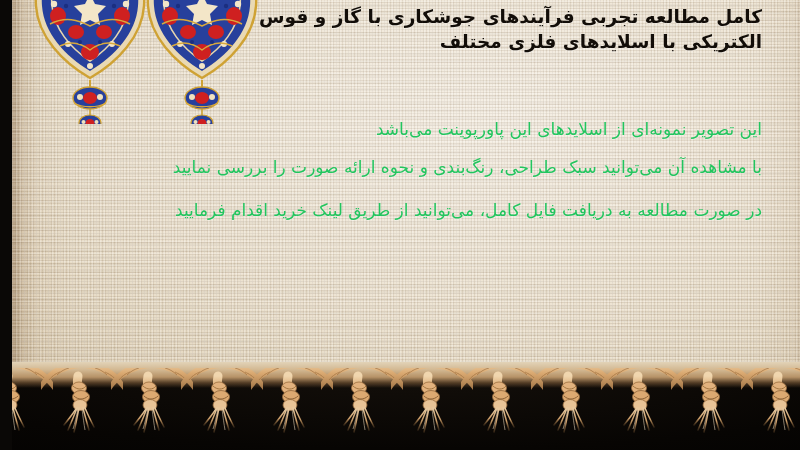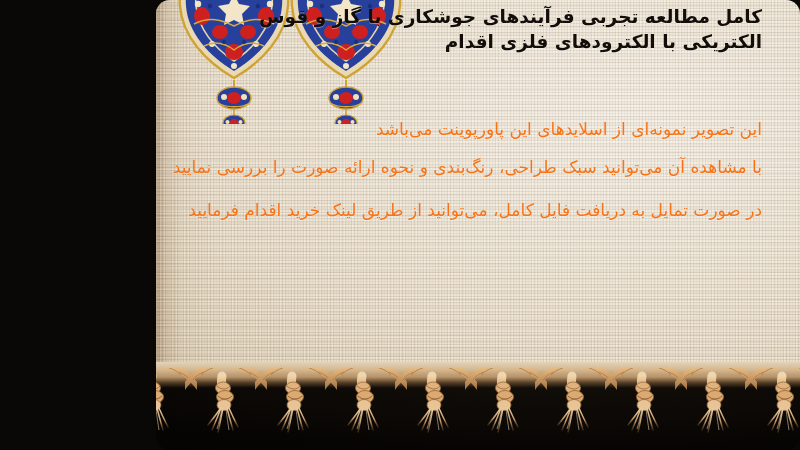--- a/index.html
+++ b/index.html
@@ -3,21 +3,21 @@
 <meta charset="utf-8">
 <title>Slide</title>
 <style>
   html,body{margin:0;padding:0;}
   body{
     width:800px;height:450px;overflow:hidden;
     font-family:"DejaVu Sans","Liberation Sans",sans-serif;
     background:#0a0806;
   }
   #stage{
-    position:relative;width:644px;height:450px;overflow:hidden;border-radius:14px;
+    position:relative;width:788px;height:450px;overflow:hidden;
   }
 
   
   .paper{
     position:absolute;left:0;top:0;width:800px;height:378px;
     background:
       linear-gradient(90deg,
         rgba(150,120,85,.55) 0px,
         rgba(176,148,112,.30) 10px,
         rgba(205,182,148,.12) 26px,
@@ -62,21 +62,21 @@
     font-weight:bold;
     font-size:18.5px;line-height:25px;
     letter-spacing:-0.2px;
     text-shadow:0 1px 0 rgba(255,255,255,.35);
   }
   .title-line{white-space:nowrap;}
 
   .body-block{
     position:absolute;right:38px;top:112px;width:690px;
     text-align:right;direction:rtl;
-    color:#f97316;
+    color:#22c55e;
     font-size:17px;line-height:43px;
     text-shadow:0 1px 0 rgba(255,255,255,.30);
   }
   .body-line{white-space:nowrap;}
   .body-line.first{line-height:34px;}
 
   
   .black-band{
     position:absolute;left:0;bottom:0;width:800px;height:85px;
     background:
@@ -246,27 +246,27 @@
           <circle cx="6.5" cy="-1" r="2" fill="#f0e2c0"></circle>
         </g>
         <path d="M0 51 L0 56" stroke="#cfa234" stroke-width="1.2"></path>
         <circle cx="0" cy="59" r="3.6" fill="#cf2020" stroke="#cfa234" stroke-width="1"></circle>
       </g>
     </svg>
   </div>
 
   <div class="title-block nb">
     <div class="title-line">کامل مطالعه تجربی فرآیندهای جوشکاری با گاز و قوس</div>
-    <div class="title-line">الکتریکی با الکترودهای فلزی اقدام</div>
+    <div class="title-line">الکتریکی با اسلایدهای فلزی مختلف</div>
   </div>
 
   <div class="body-block nb">
     <div class="body-line first">این تصویر نمونه‌ای از اسلایدهای این پاورپوینت می‌باشد</div>
     <div class="body-line">با مشاهده آن می‌توانید سبک طراحی، رنگ‌بندی و نحوه ارائه صورت را بررسی نمایید</div>
-    <div class="body-line">در صورت تمایل به دریافت فایل کامل، می‌توانید از طریق لینک خرید اقدام فرمایید</div>
+    <div class="body-line">در صورت مطالعه به دریافت فایل کامل، می‌توانید از طریق لینک خرید اقدام فرمایید</div>
   </div>
 
   <div class="black-band"></div>
   <div class="paper-edge"></div>
 
   <div class="fringe">
     <svg width="800" height="70" viewBox="0 0 800 70">
       <defs>
         <linearGradient id="cord" x1="0" y1="0" x2="0" y2="1">
           <stop offset="0%" stop-color="#f0d6ae"></stop>

